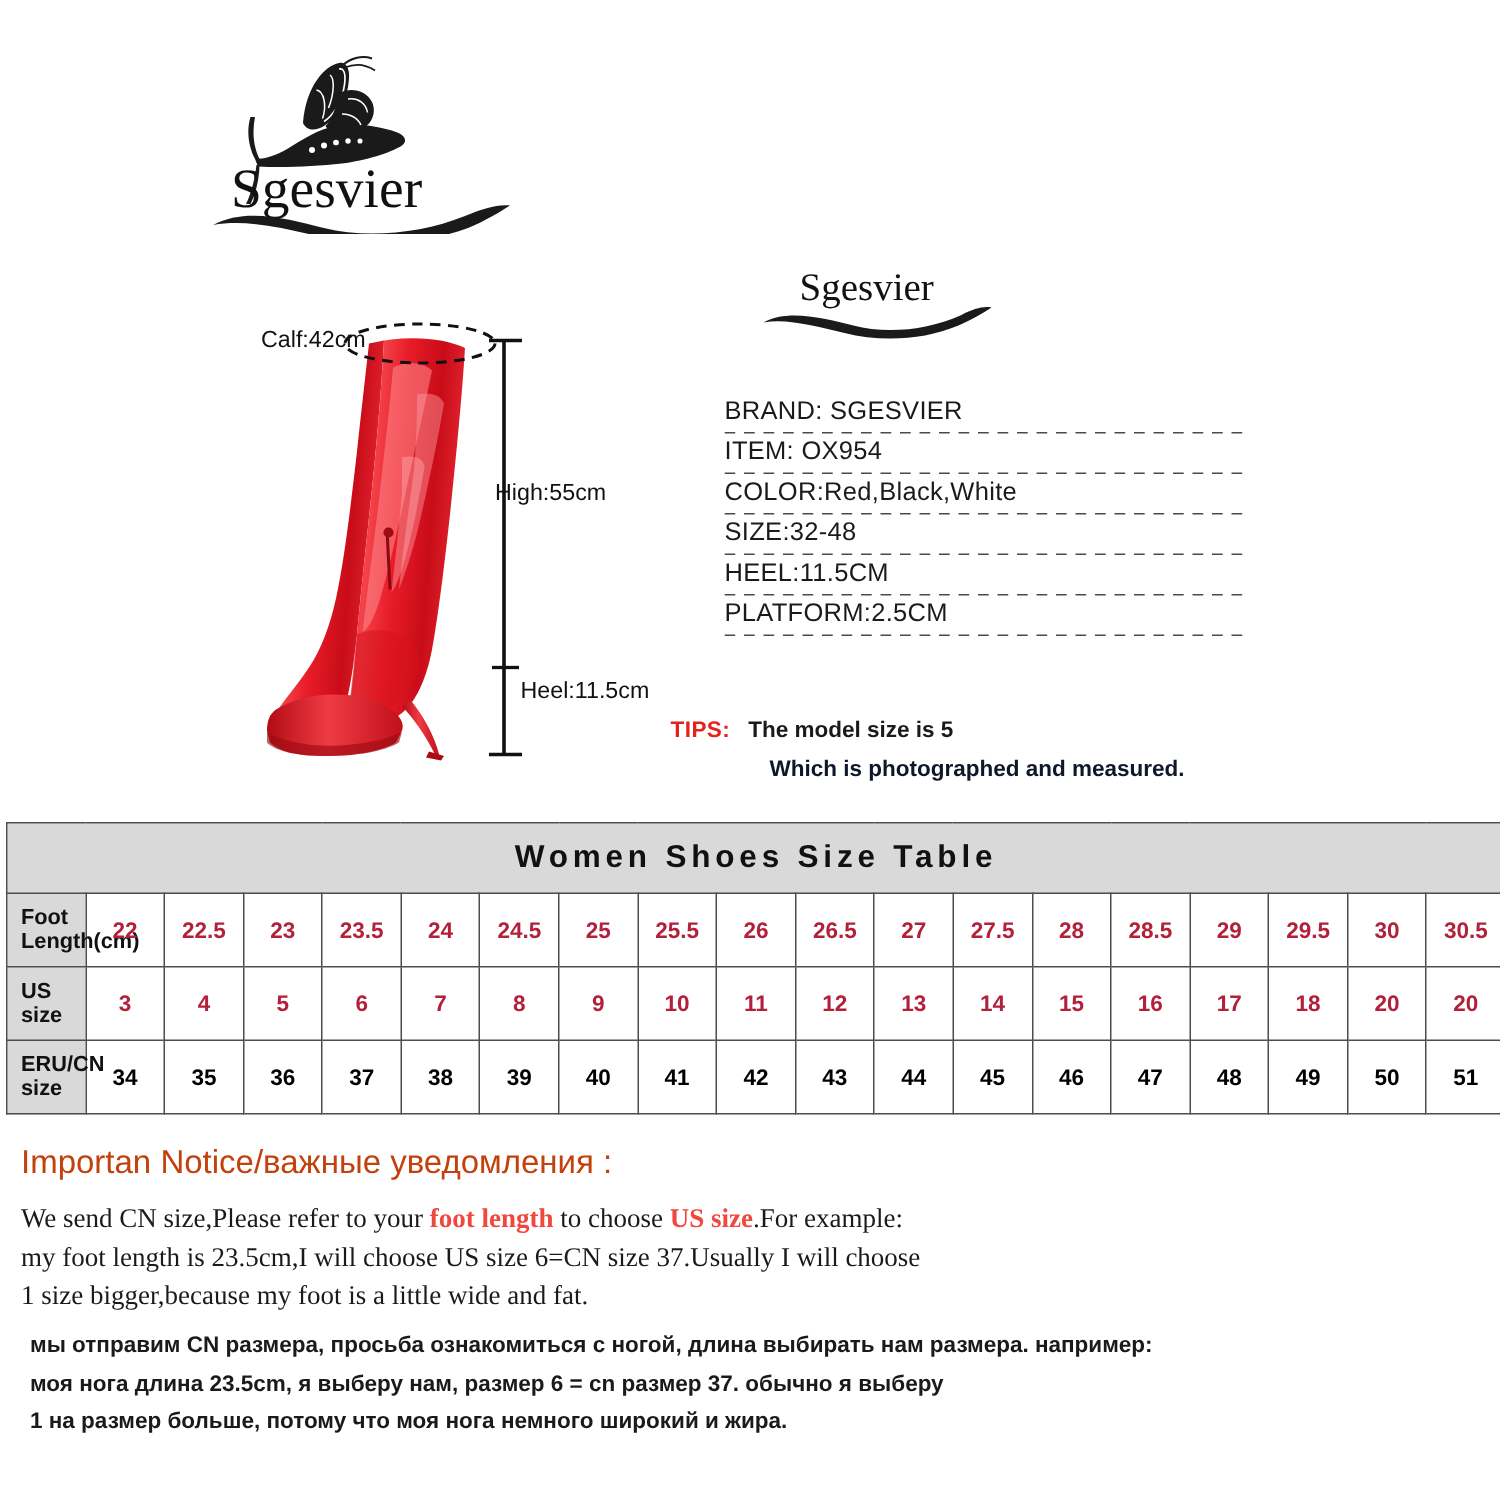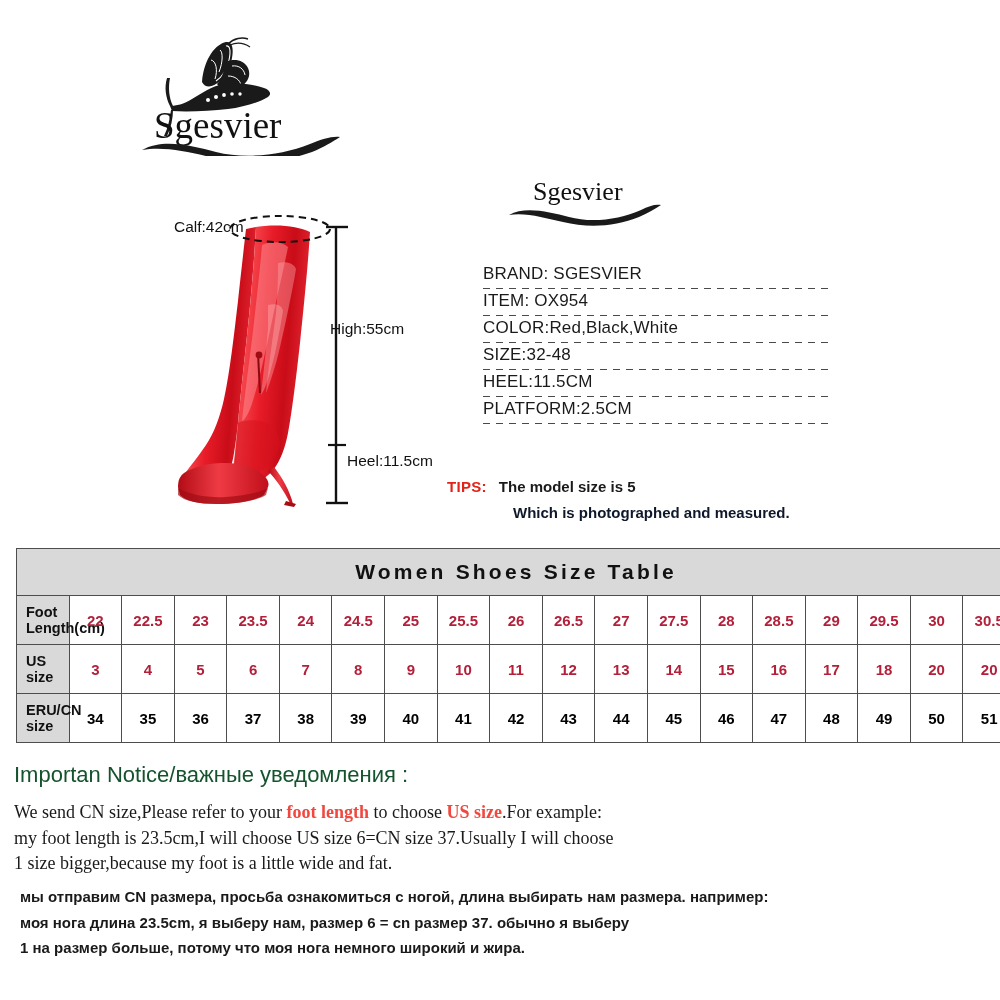--- a/index.html
+++ b/index.html
@@ -66,21 +66,21 @@
     font-size: 15px; white-space: nowrap;
   }
   .tips-key { color: #e2231a; font-weight: bold; letter-spacing: .3px; }
   .tips-l1 { font-weight: bold; color: #1a1a1a; padding-left: 12px; }
   .tips-l2 {
     position: absolute; left: 513px; top: 504px;
     font-size: 15px; font-weight: bold; color: #0f172a; white-space: nowrap;
   }
 
   
-  .size-table-wrap { position: absolute; left: 16px; top: 548px; width: 844px; }
+  .size-table-wrap { position: absolute; left: 4px; top: 548px; width: 844px; }
   table.size-table {
     width: 1000px;
     border-collapse: collapse;
     table-layout: fixed;
   }
   table.size-table td, table.size-table th { border: 1px solid #4d4d4d; }
 
   .tbl-title {
     background: #d9d9d9;
     height: 47px;
@@ -110,21 +110,21 @@
     height: 49px;
   }
   .cell.red { color: #b2203a; }
   .cell.black { color: #000000; }
 
   
   .notice { position: absolute; left: 0; top: 752px; width: 1000px; height: 248px; }
 
   .notice-title {
     position: absolute; left: 14px; top: 10px;
-    font-size: 22px; color: #14532d; white-space: nowrap;
+    font-size: 22px; color: #c2410c; white-space: nowrap;
   }
   .notice-en {
     position: absolute; left: 14px; top: 48px;
     font-size: 18px; line-height: 25.5px; color: #1a1a1a; font-family: Liberation Serif, serif;
   }
   .notice-en .hl { color: #f0473f; font-weight: bold; }
   .notice-ru {
     position: absolute; left: 20px; top: 132px;
     font-size: 15px; line-height: 25.5px; color: #1a1a1a; font-weight: bold;
   }

